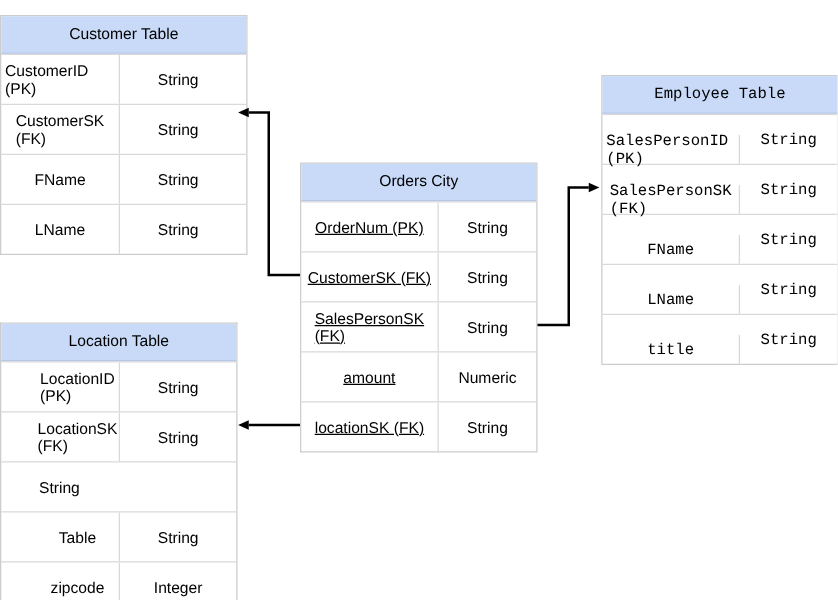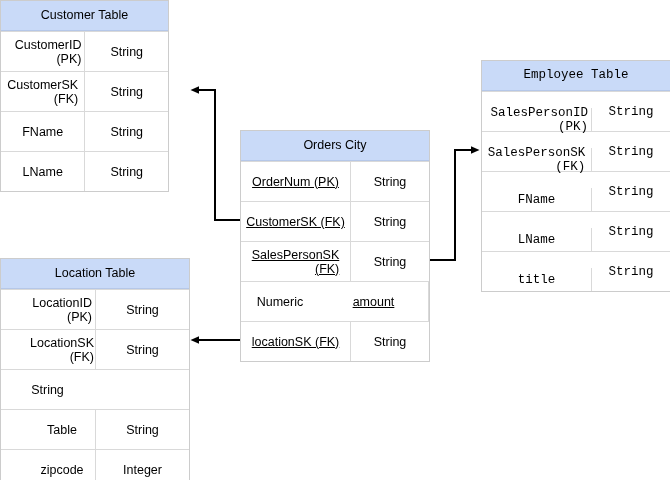--- a/index.html
+++ b/index.html
@@ -43,33 +43,33 @@
   }
   .tbl-row:first-of-type {
     border-top: none;
   }
 
   .cell {
     box-sizing: border-box;
     display: flex;
     align-items: center;
     justify-content: center;
-    text-align: right;
+    text-align: left;
     font-size: 12.5px;
     line-height: 14px;
     padding: 0 3px;
     white-space: pre-line;
   }
   .cell-name {
     border-right: 1px solid #d9d9d9;
   }
 
   
   #customer-table {
-    left: 0px; top: 0px; width: 169px;
+    left: 0px; top: 12px; width: 198px;
   }
   #customer-table .cell-name { width: 95px; }
   #customer-table .cell-type { width: 93px; }
 
   #location-table {
     left: 0px; top: 258px; width: 190px;
     border-bottom: none;
   }
   #location-table .cell-name { width: 95px; padding-left: 31px; }
   #location-table .cell-type { width: 93px; }
@@ -150,22 +150,22 @@
   <div class="tbl-row">
     <div class="cell cell-name">CustomerSK (FK)</div>
     <div class="cell cell-type">String</div>
   </div>
   <div class="tbl-row">
     <div class="cell cell-name">SalesPersonSK
 (FK)</div>
     <div class="cell cell-type">String</div>
   </div>
   <div class="tbl-row">
+    <div class="cell cell-name">amount</div>
     <div class="cell cell-type">Numeric</div>
-    <div class="cell cell-name">amount</div>
   </div>
   <div class="tbl-row">
     <div class="cell cell-name">locationSK (FK)</div>
     <div class="cell cell-type">String</div>
   </div>
 </div>
 
 <div class="er-table" id="employee-table">
   <div class="tbl-header">Employee Table</div>
   <div class="tbl-row">

